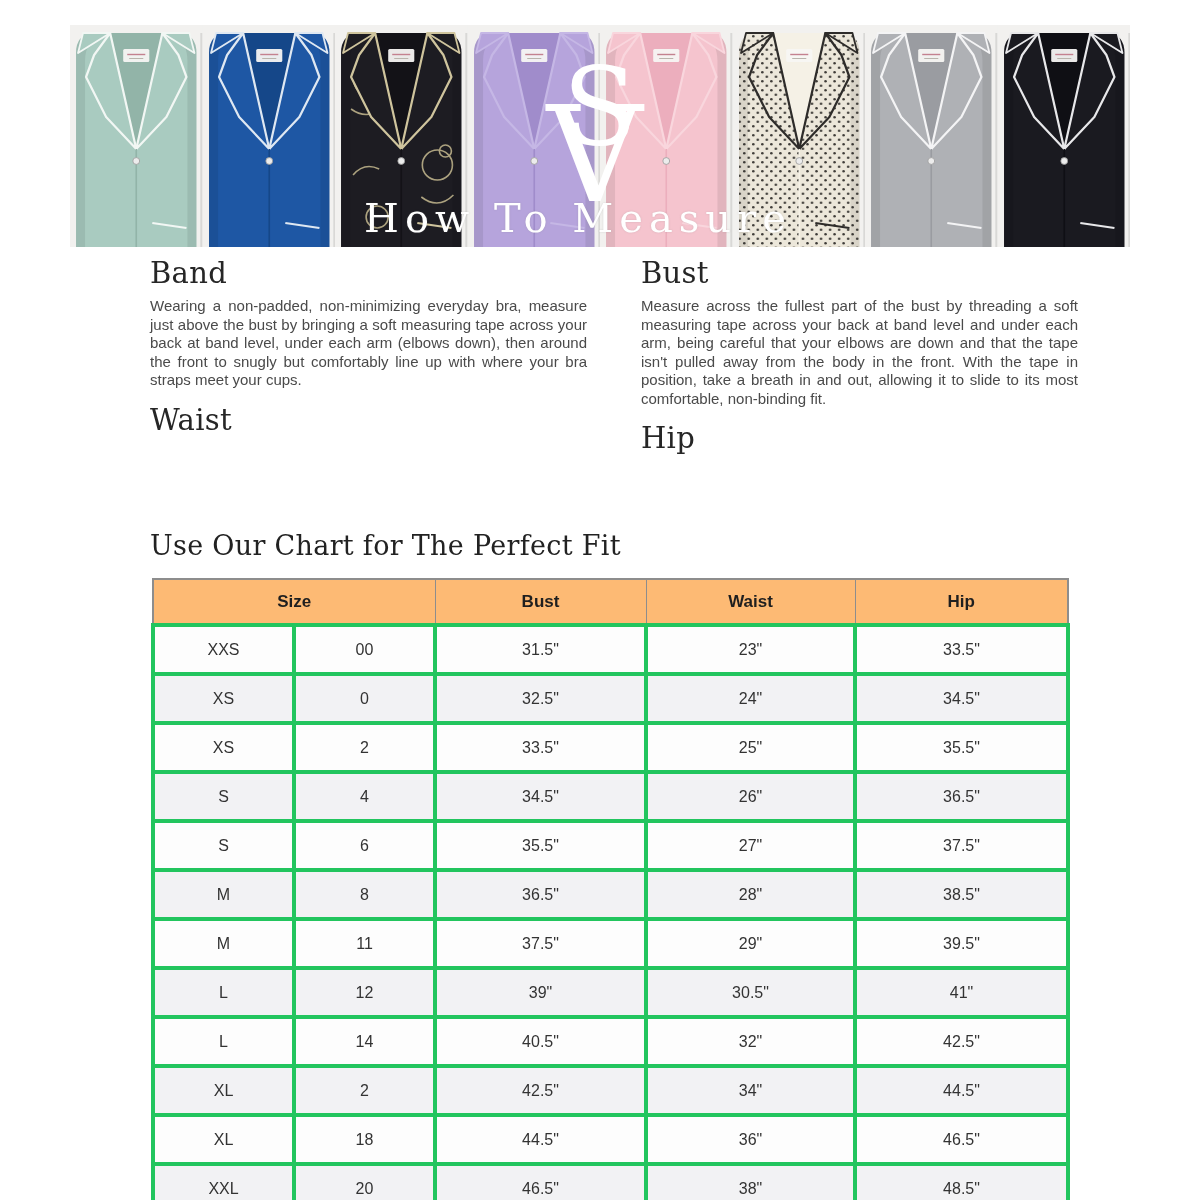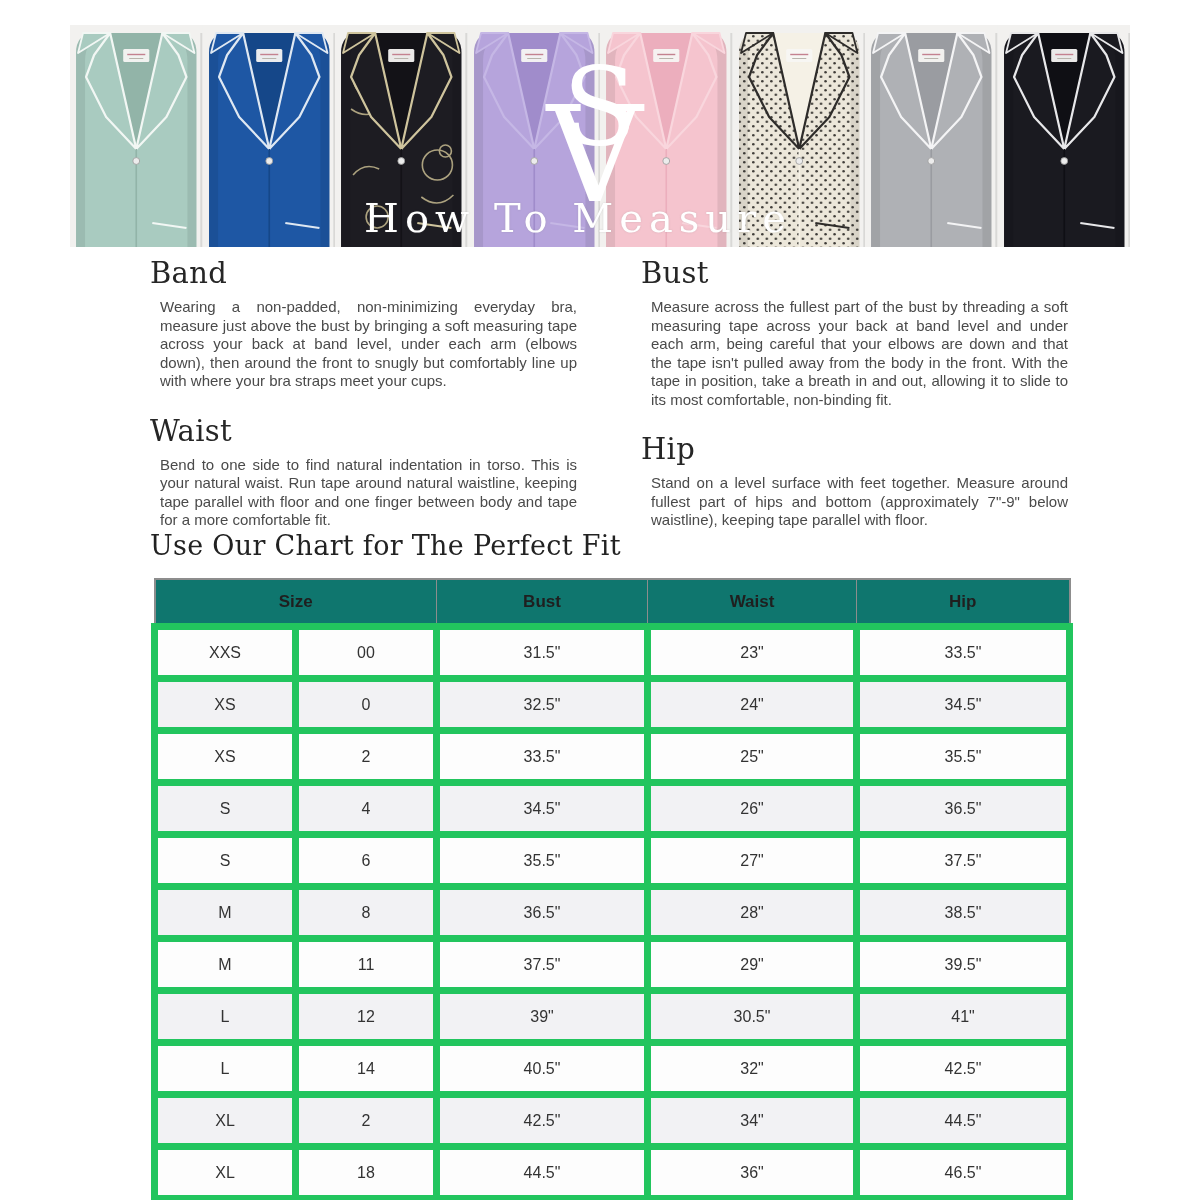--- a/index.html
+++ b/index.html
@@ -18,31 +18,31 @@
         font-family:"DejaVu Serif",serif;font-size:40px;letter-spacing:6px;color:#ffffff;
         transform:translateX(-22px);text-shadow:0 0 2px rgba(120,120,120,.25);}
 
   
   .sections{position:absolute;left:150px;top:258px;width:916px;display:grid;
             grid-template-columns:437px 437px;column-gap:54px;}
   .m-col{display:flex;flex-direction:column;}
   .m-section + .m-section{margin-top:15px;}
   .measure-heading{margin:0 0 9px 0;font-family:"DejaVu Serif",serif;font-weight:normal;
             font-size:29px;line-height:30px;color:#262626;letter-spacing:.3px;}
-  .measure-body{margin:10px;font-size:15px;line-height:18.5px;color:#4a4a4a;text-align:justify;}
+  .measure-body{margin:0;font-size:15px;line-height:18.5px;color:#4a4a4a;text-align:justify;}
 
   
   .chart-title{position:absolute;left:150px;top:530px;margin:0;font-family:"DejaVu Serif",serif;
             font-weight:normal;font-size:27px;color:#222222;letter-spacing:.3px;}
   table.size-table{position:absolute;left:151px;top:578px;width:915px;border-collapse:collapse;
             border:2px solid #8d8d8d;table-layout:fixed;}
-  table.size-table thead th{height:41px;background:#0f766e;font-size:17px;font-weight:bold;
+  table.size-table thead th{height:41px;background:#fdba74;font-size:17px;font-weight:bold;
             color:#1f1f1f;border:1px solid #8d8d8d;border-bottom:2px solid #8d8d8d;text-align:center;}
   table.size-table tbody td{height:43px;font-size:16px;color:#333333;text-align:center;
-            border:7px solid #22c55e;}
+            border:4px solid #22c55e;}
   table.size-table tbody tr:nth-child(odd){background:#fdfdfd;}
   table.size-table tbody tr:nth-child(even){background:#f2f2f4;}
 </style>
 </head>
 <body>
 
 <div id="page">
 
   <div class="banner">
     <div class="shirt-row" id="shirt-row">
@@ -279,31 +279,29 @@
   </div>
 
   <div class="sections">
     <div class="m-col">
       <section class="m-section">
         <h2 class="measure-heading">Band</h2>
         <p class="measure-body">Wearing a non-padded, non-minimizing everyday bra, measure just above the bust by bringing a soft measuring tape across your back at band level, under each arm (elbows down), then around the front to snugly but comfortably line up with where your bra straps meet your cups.</p>
       </section>
       <section class="m-section">
         <h2 class="measure-heading">Waist</h2>
-        <p class="measure-body">Bend to one side to find natural indentation in torso. This is your natural waist. Run tape around natural waistline, keeping tape parallel with floor and one finger between body and tape for a more comfortable fit.</p>
       </section>
     </div>
     <div class="m-col">
       <section class="m-section">
         <h2 class="measure-heading">Bust</h2>
         <p class="measure-body">Measure across the fullest part of the bust by threading a soft measuring tape across your back at band level and under each arm, being careful that your elbows are down and that the tape isn't pulled away from the body in the front. With the tape in position, take a breath in and out, allowing it to slide to its most comfortable, non-binding fit.</p>
       </section>
       <section class="m-section">
         <h2 class="measure-heading">Hip</h2>
-        <p class="measure-body">Stand on a level surface with feet together. Measure around fullest part of hips and bottom (approximately 7"-9" below waistline), keeping tape parallel with floor.</p>
       </section>
     </div>
   </div>
 
   <h2 class="chart-title">Use Our Chart for The Perfect Fit</h2>
 
   <table class="size-table">
     <colgroup>
       <col style="width:141px">
         <col style="width:141px">

